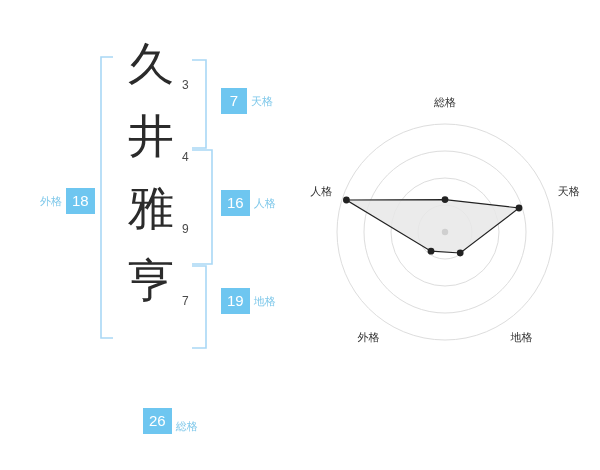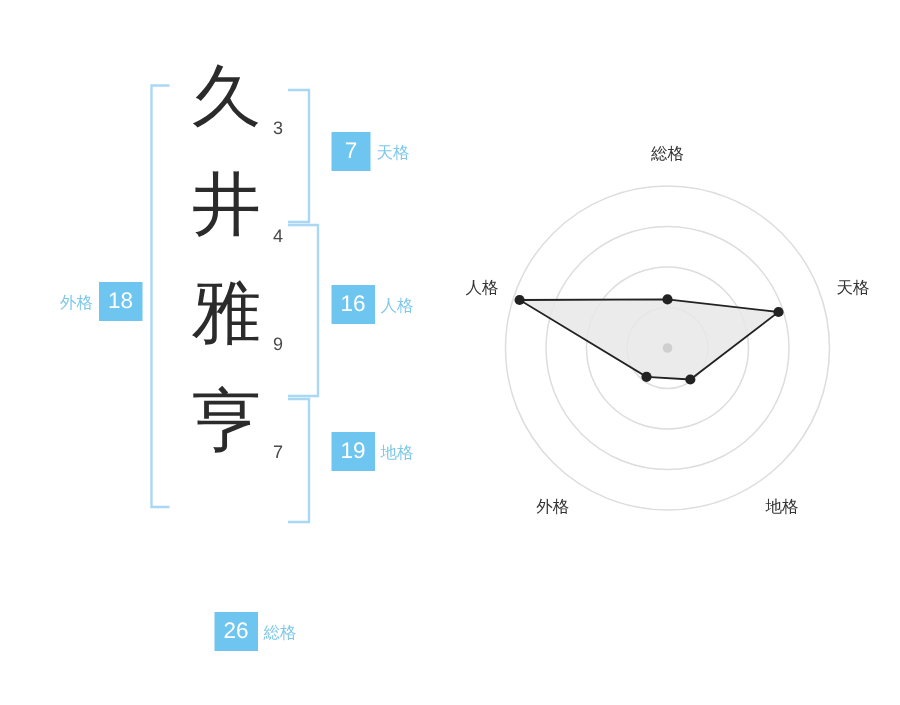--- a/index.html
+++ b/index.html
@@ -147,21 +147,21 @@
     <div class="badge" style="left:221px; top:288px;">
       <span class="badge-box">19</span>
       <span class="badge-label">地格</span>
     </div>
 
     <div class="badge" style="left:40px; top:188px;">
       <span class="badge-label-left">外格</span>
       <span class="badge-box">18</span>
     </div>
 
-    <div class="badge" style="left:143px; top:408px;">
+    <div class="badge" style="left:143px; top:408px;align-items:flex-end;">
       <span class="badge-box">26</span>
       <span class="badge-label">総格</span>
     </div>
 
   </div>
 
   <div id="radar-wrap">
     <svg id="radar-svg" width="290" height="260" viewBox="0 0 290 260">
         <circle cx="145" cy="122" r="108" fill="none" stroke="#dddddd" stroke-width="1"></circle>
         <circle cx="145" cy="122" r="81" fill="none" stroke="#dddddd" stroke-width="1"></circle>

